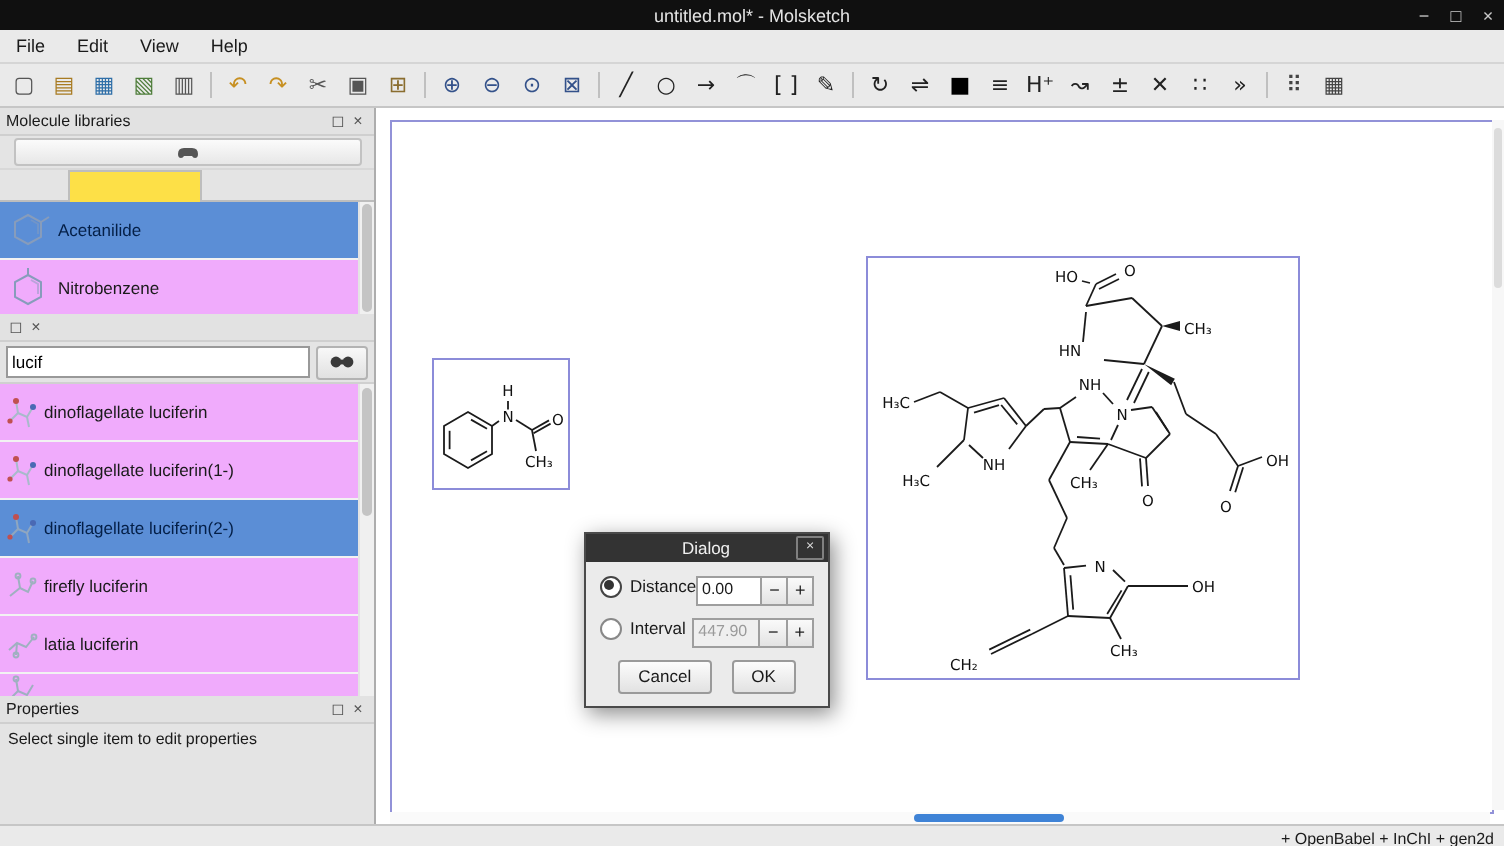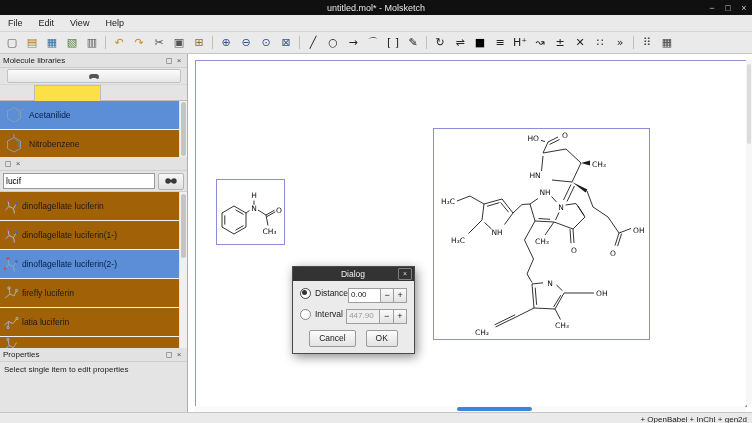--- a/index.html
+++ b/index.html
@@ -28,21 +28,21 @@
   .ptitle{flex:1}
   .hicon{width:10px;text-align:center;color:#555;font-size:8px}
   #lib-btn-row{height:16px;display:flex;align-items:center;justify-content:center;border-bottom:1px solid #d8d8d8}
   #lib-button{width:172px;height:12px;border:1px solid #c2c2c2;border-radius:2px;background:linear-gradient(#fbfbfb,#e7e7e7);display:flex;align-items:center;justify-content:center}
   #tabbar{height:15px;border-bottom:1px solid #bdbdbd;padding-left:34px;background:#e4e4e4}
   #lib-tab{display:inline-block;height:15px;line-height:14px;padding:16px 7px;border:1px solid #bdbdbd;border-bottom:1px solid #ececec;background:#fde047;font-size:8px}
   .list{background:#fff;display:flex;overflow:hidden}
   .rows{flex:1}
   .vscroll{width:7px;background:#f0f0f0;border-left:1px solid #e3e3e3;position:relative}
   .vthumb{position:absolute;left:1px;right:1px;border-radius:3px;background:#c4c4c4}
-  .lrow{height:28px;display:flex;align-items:center;gap:3px;padding:0 2px;font-size:8.5px;background:#a16207;border-bottom:1px solid #f2f2f2}
+  .lrow{height:28px;display:flex;align-items:center;gap:3px;padding:0 2px;font-size:8.5px;background:#f0abfc;border-bottom:1px solid #f2f2f2}
   .lrow.sel{background:#5b8ed6;color:#041f47}
   .lrow.partial{height:16px;overflow:hidden;border-bottom:none}
   #wd-search{height:20px;display:flex;align-items:center;gap:3px;padding:0 3px;background:#e4e4e4;border-bottom:1px solid #d0d0d0}
   #wd-input{flex:1;height:14px;border:1px solid #999;background:#fff;font-size:8.5px;padding:0 2px;font-family:inherit}
   #wd-btn{width:24px;height:15px;border:1px solid #b3b3b3;border-radius:2px;background:linear-gradient(#f8f8f8,#e1e1e1);display:flex;align-items:center;justify-content:center}
   #props-msg{font-size:8px;padding:3px 4px}
   #side-fill{flex:1;background:#e4e4e4}
 
   
   #canvas{flex:1;position:relative;background:#fff;overflow:hidden}

